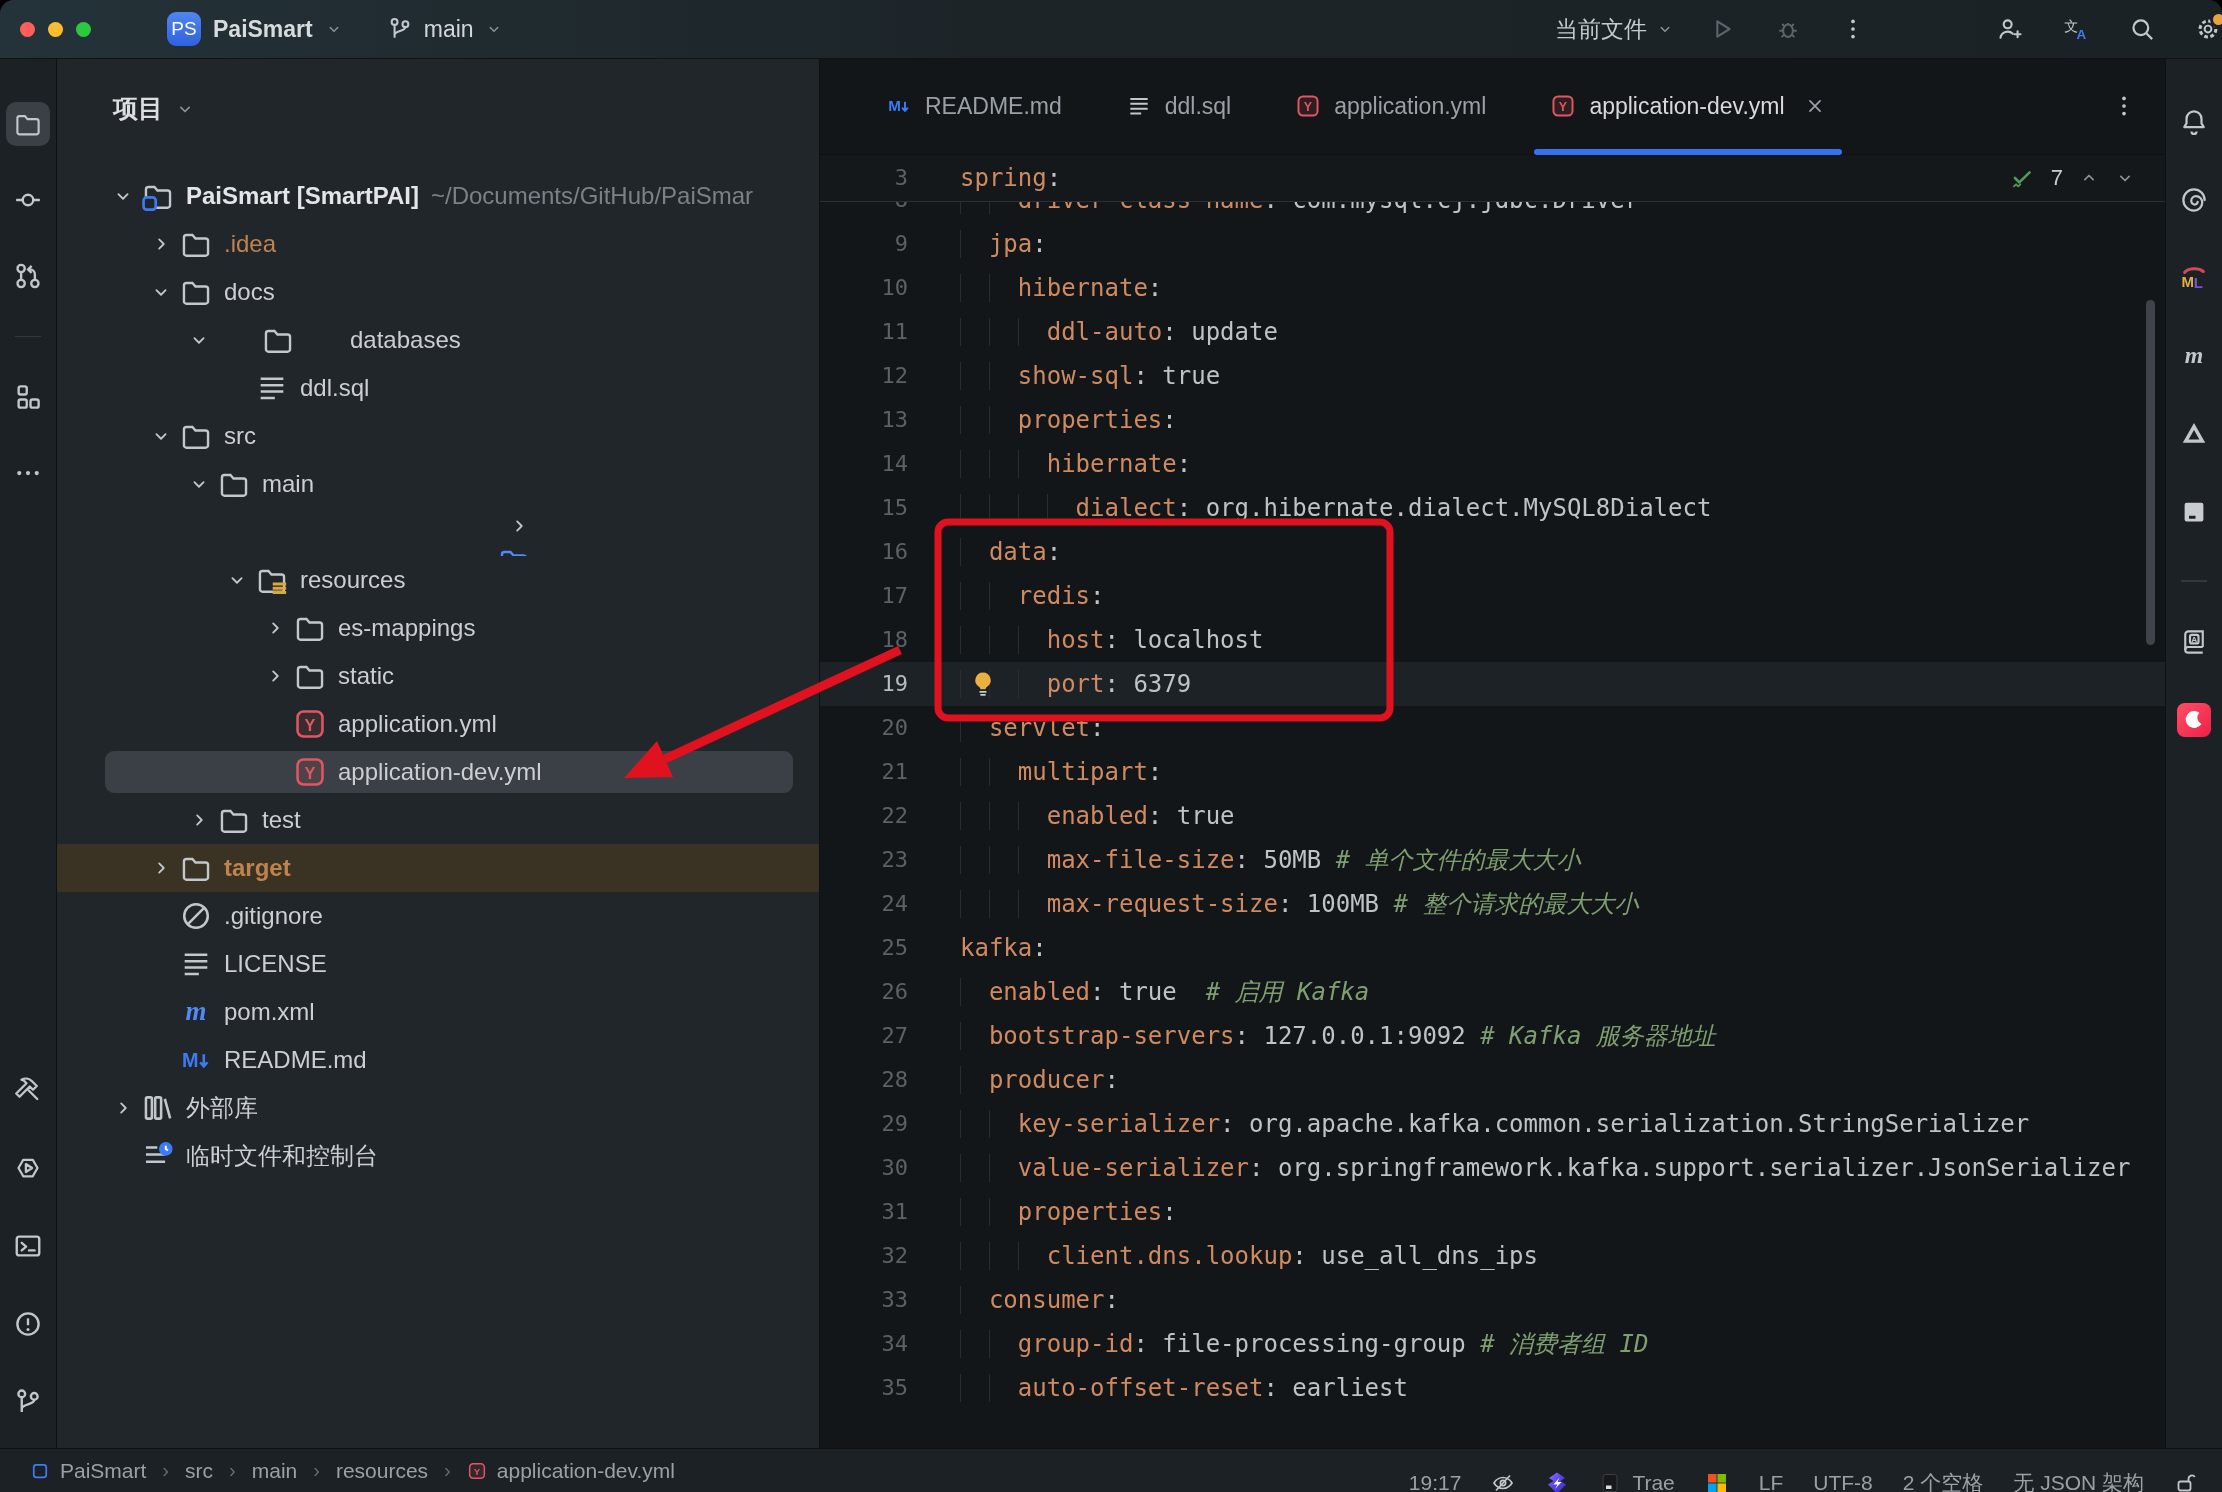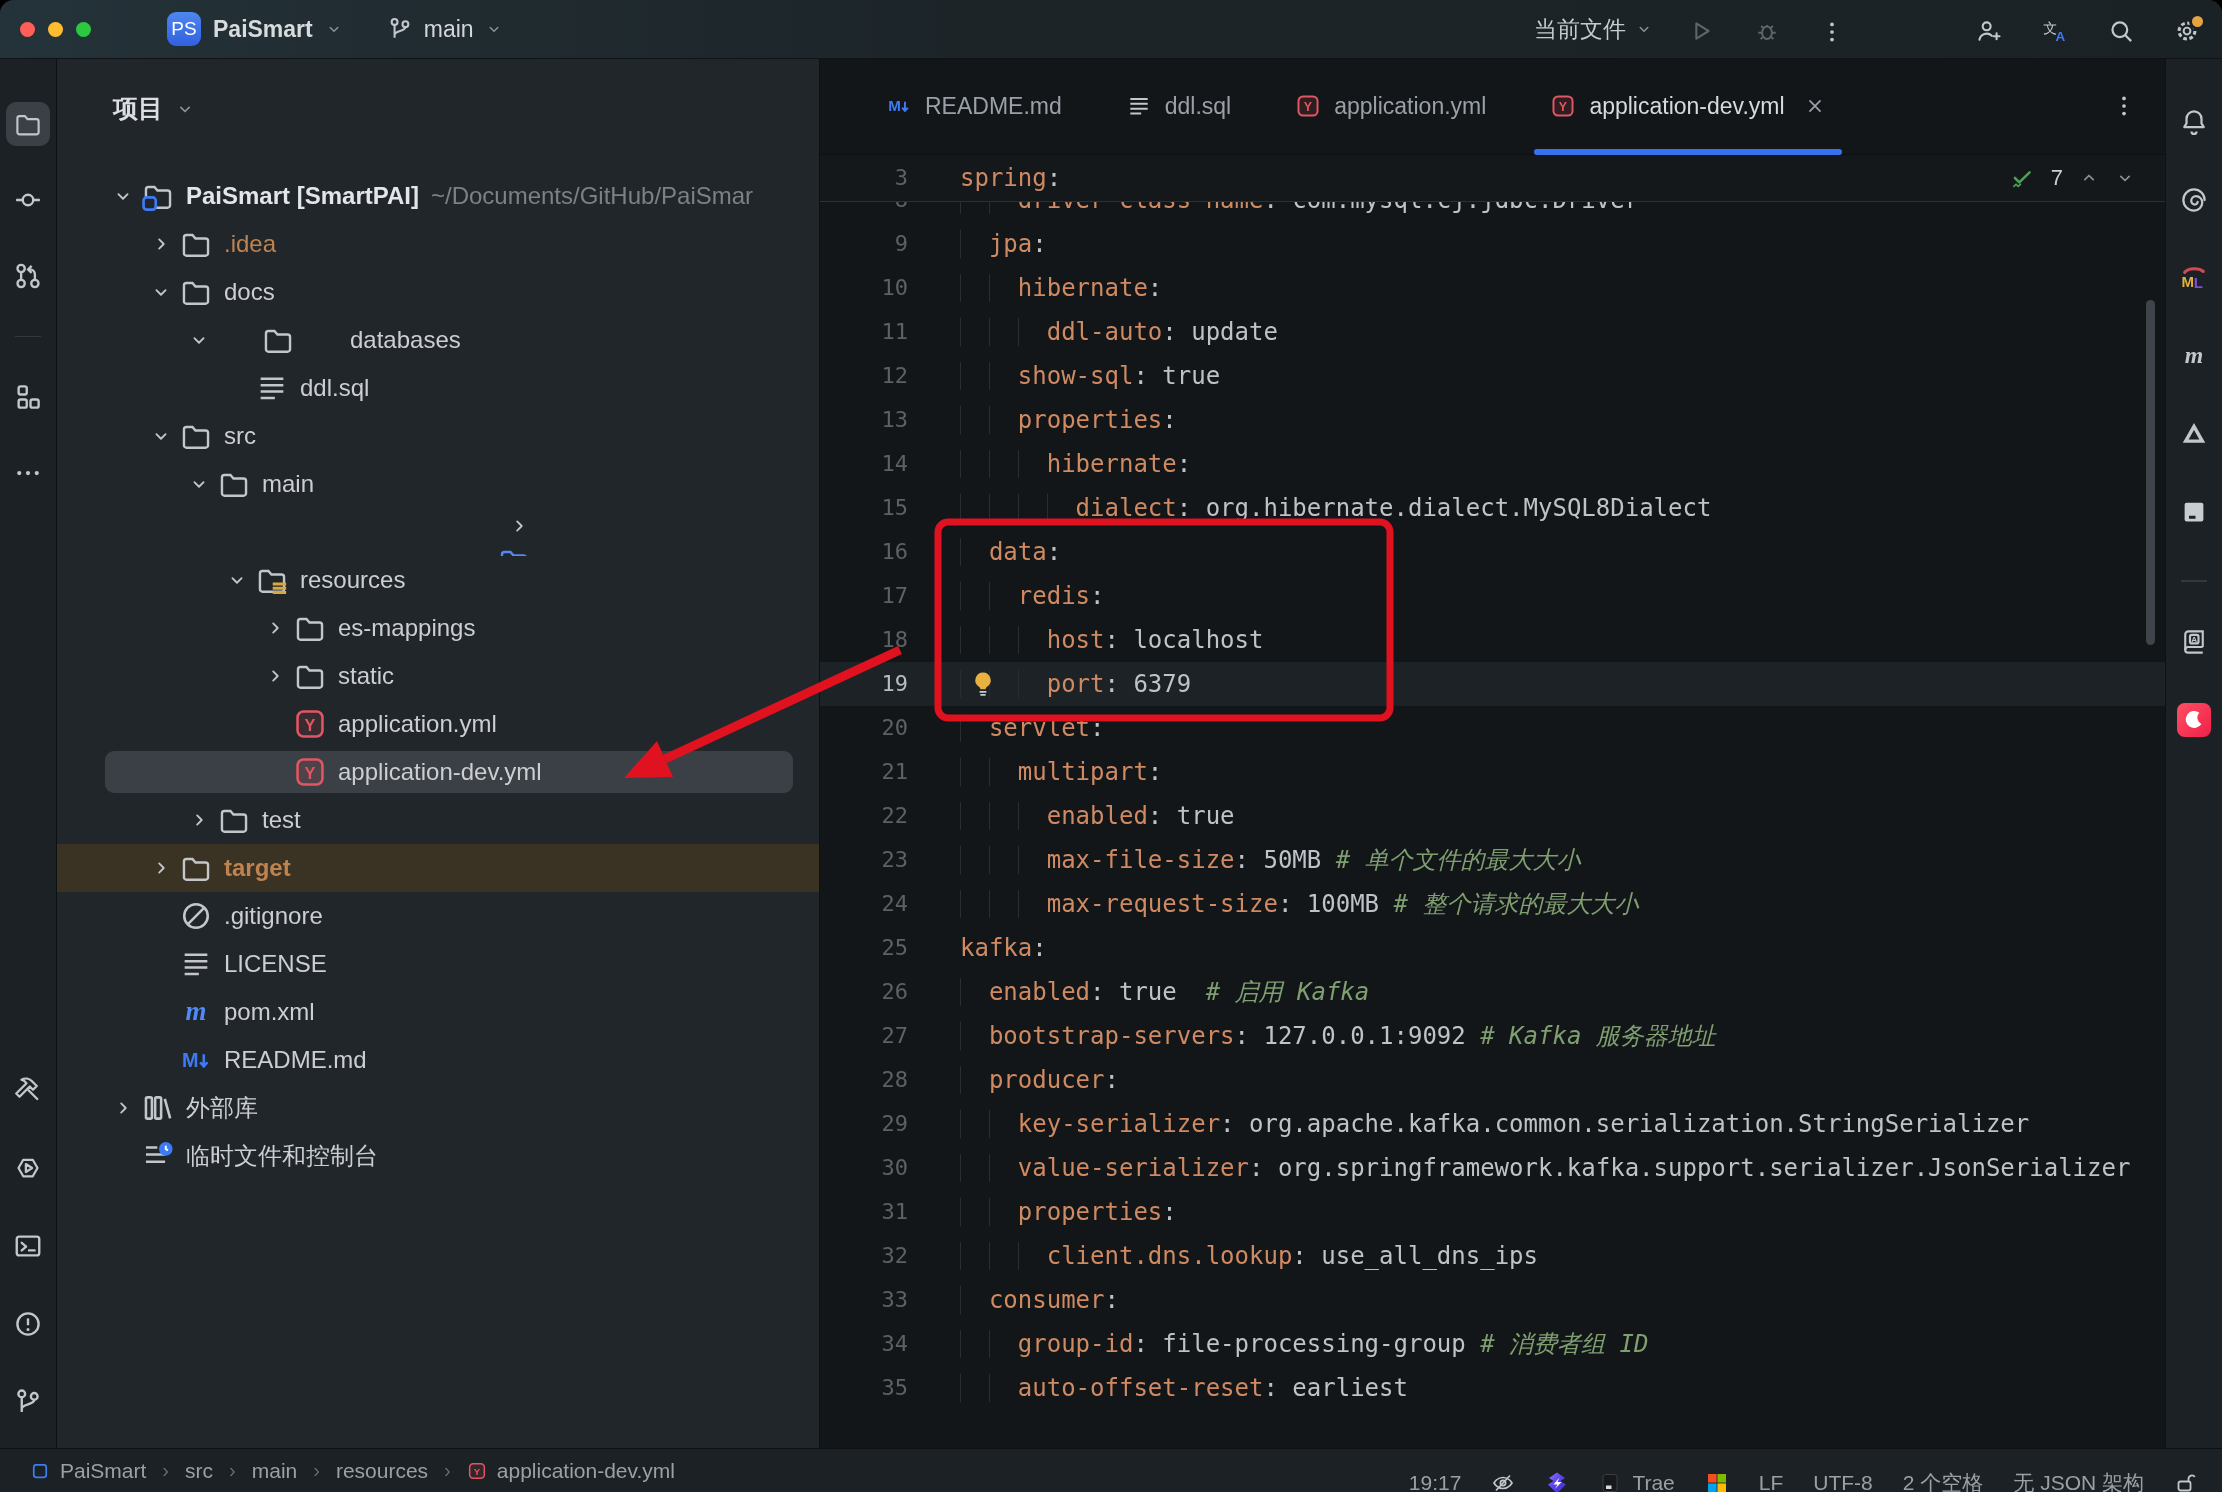--- a/index.html
+++ b/index.html
@@ -12,21 +12,21 @@
 
   
   .titlebar{position:absolute;top:0;left:0;right:0;height:58px;display:flex;align-items:center;z-index:10;
     background:linear-gradient(90deg,#24333a 0%,#212d32 15%,#1c2428 45%,#1b2225 100%);border-bottom:1px solid #101315;}
   .traffic{display:flex;gap:13px;padding-left:20px;}
   .light{width:15px;height:15px;border-radius:50%;}
   .proj-sel{display:flex;align-items:center;margin-left:76px;gap:12px;}
   .chip{width:34px;height:34px;border-radius:9px;background:linear-gradient(180deg,#4e86f0,#3061e0);color:#fff;font-weight:400;font-size:19px;display:flex;align-items:center;justify-content:center;}
   .tb-name{font-size:23px;color:#d8dbde;font-weight:600;}
   .branch-group{margin-left:44px;display:flex;align-items:center;gap:11px;color:#d3d6da;font-size:23px;}
-  .tb-right{margin-left:auto;display:flex;align-items:flex-end;padding-right:21px;}
+  .tb-right{margin-left:auto;display:flex;align-items:center;padding-right:0;}
   .runcfg{display:flex;align-items:center;gap:9px;font-size:23px;color:#c6cacf;margin-right:34px;}
   .tbi{margin-left:38px;}
   .settings-wrap{position:relative;margin-left:38px;display:inline-flex;}
   .badge{position:absolute;top:-4px;right:-5px;width:11px;height:11px;border-radius:50%;background:#e8a33d;border:3px solid #1b2225;}
 
   
   .main{position:absolute;top:58px;bottom:44px;left:0;right:0;display:flex;}
 
   .lrail{width:57px;background:#1b2124;border-right:1px solid #0e1113;display:flex;flex-direction:column;align-items:center;padding:44px 0 24px;box-sizing:border-box;}
   .railbtn{width:44px;height:44px;display:flex;align-items:center;justify-content:center;border:none;background:none;color:#b9bdc2;border-radius:10px;margin-bottom:32px;padding:0;cursor:pointer;}

